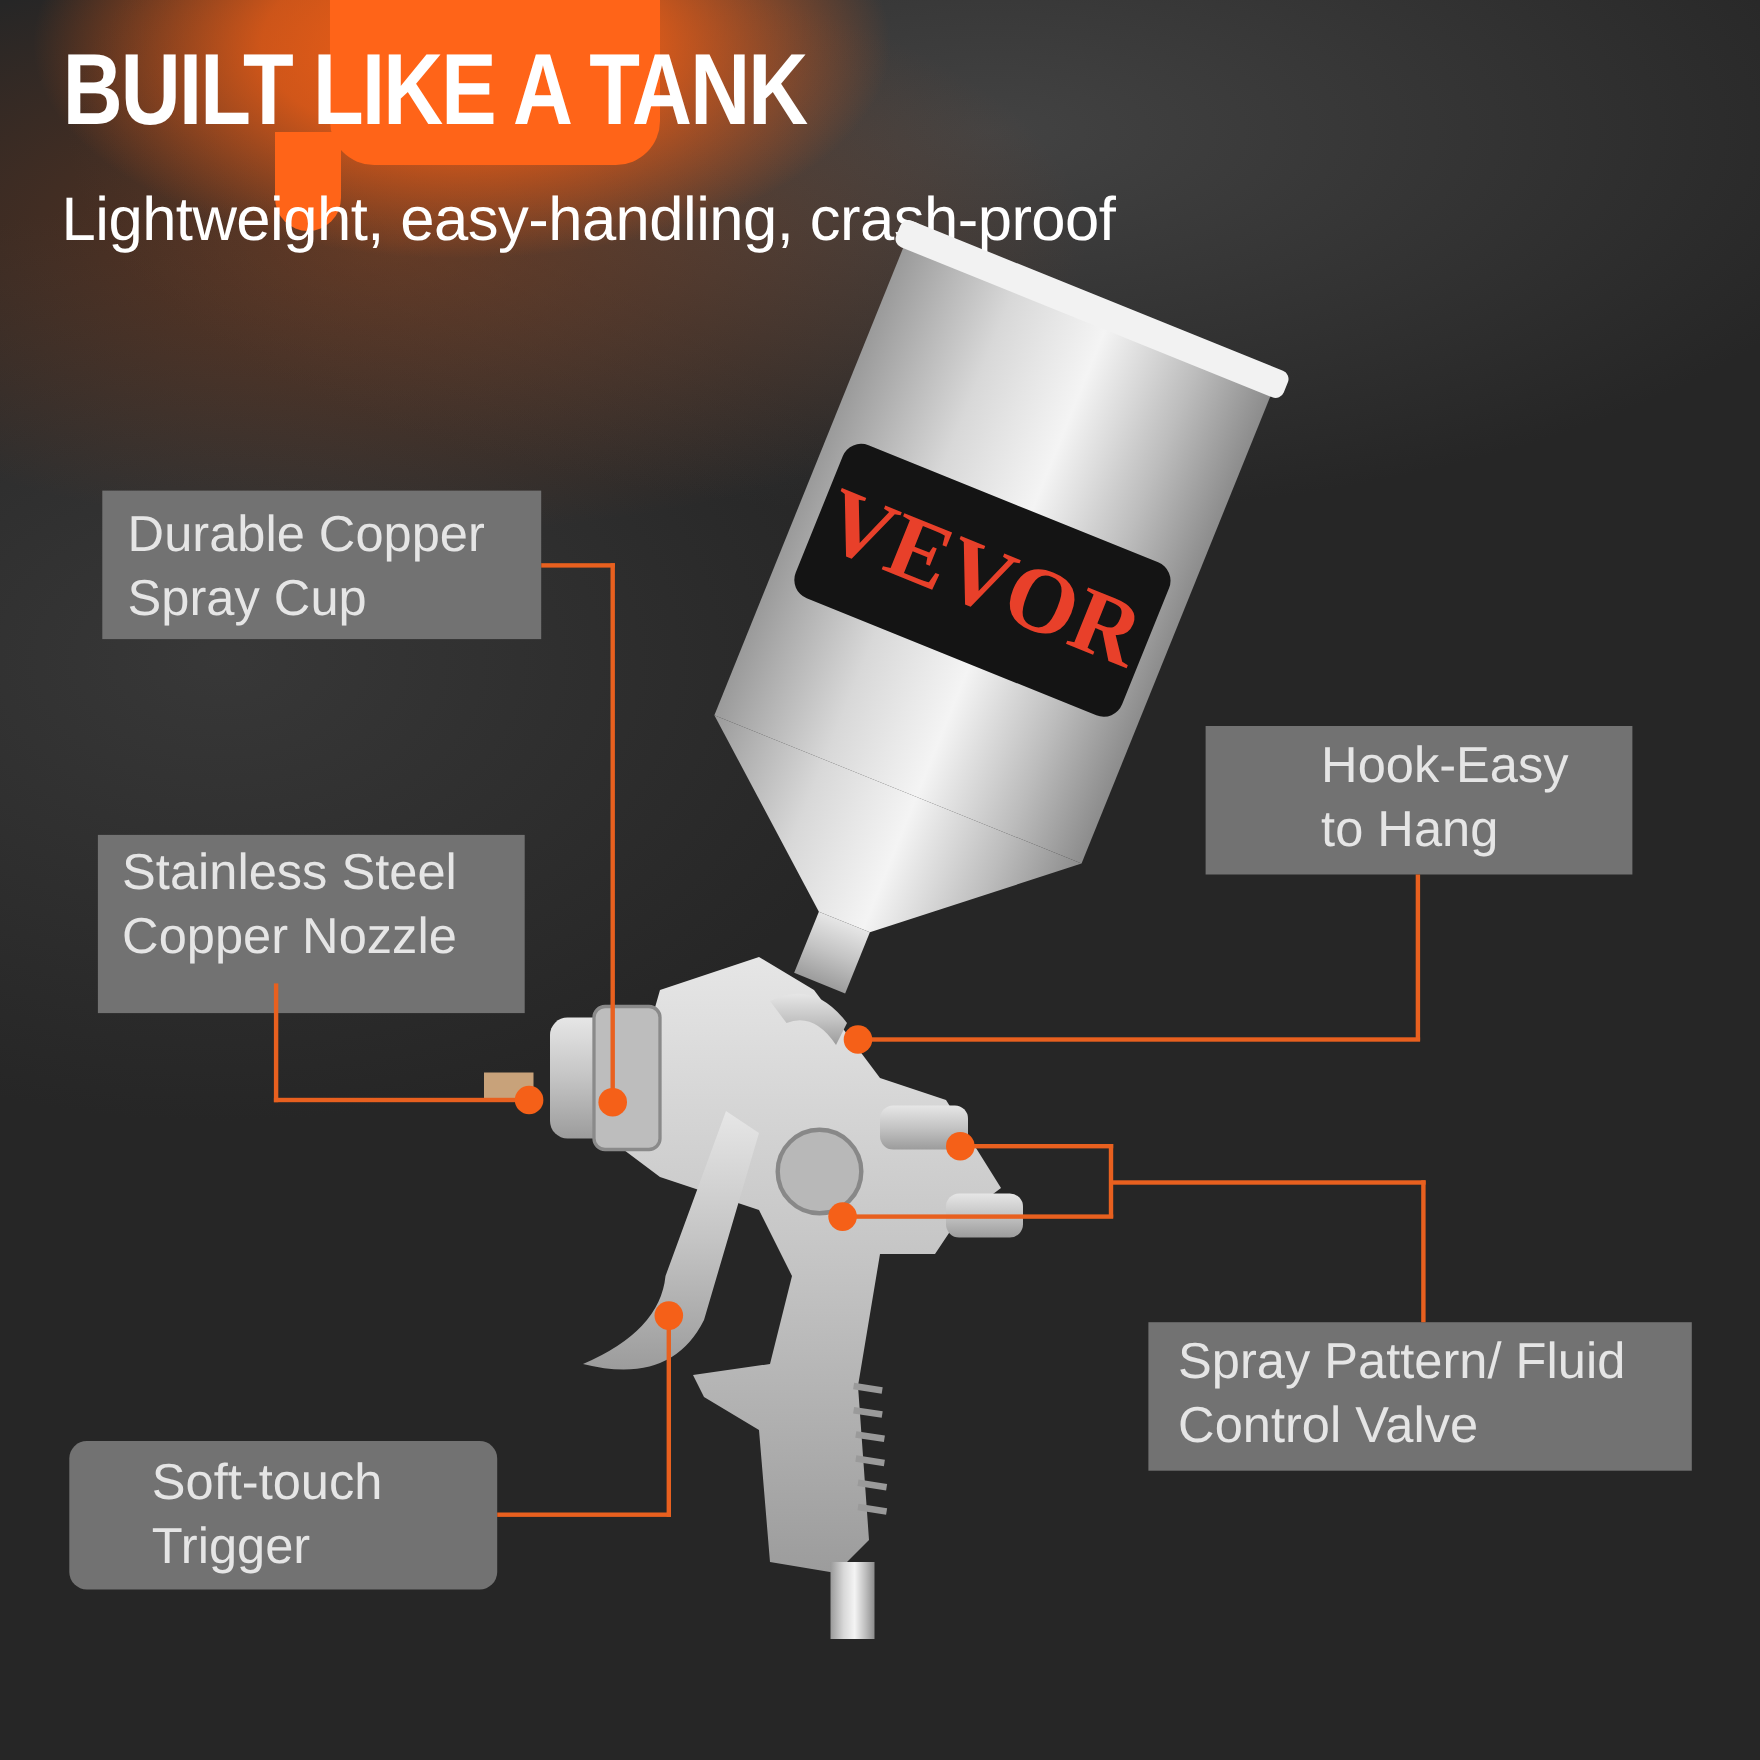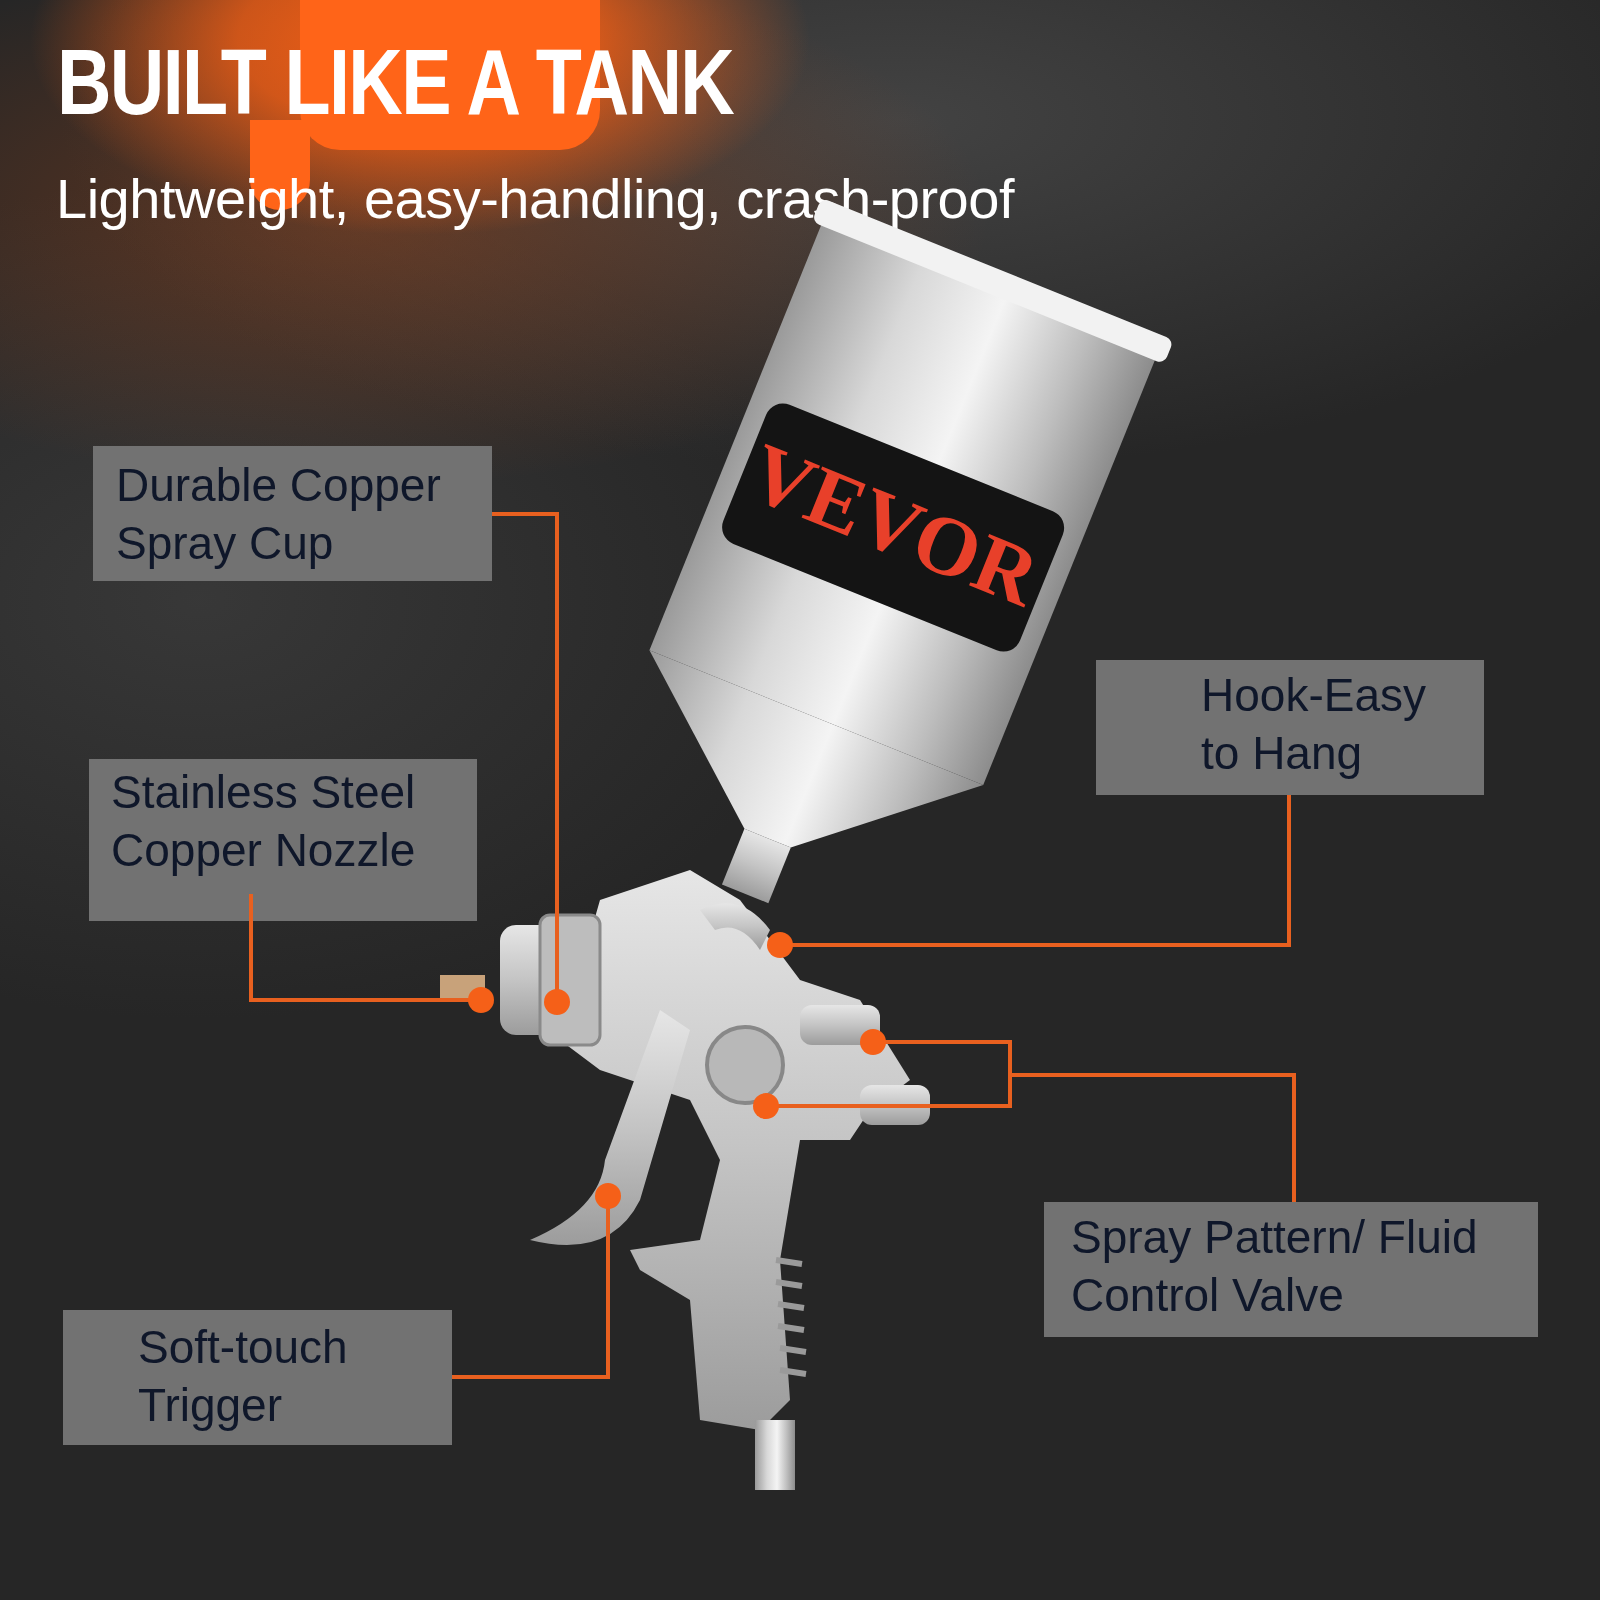--- a/index.html
+++ b/index.html
@@ -27,21 +27,21 @@
     transform: scaleX(0.82); transform-origin: left top;
     line-height: 1; white-space: nowrap;
   }
   .subtitle {
     position: absolute; left: 56px; top: 142px;
     font-size: 56px; color: #ffffff; line-height: 1; white-space: nowrap;
     letter-spacing: -0.5px;
     margin-top: 29px;
   }
   .label {
-    position: absolute; background: #727272; color: #0f172a;
+    position: absolute; background: #727272; color: #e5e5e5;
     font-size: 46px; line-height: 58px; box-sizing: border-box;
   }
   .label span { display: block; white-space: nowrap; }
   .line { position: absolute; background: #e8601f; }
   .dot {
     position: absolute; width: 26px; height: 26px; border-radius: 50%;
     background: #f56018; margin-left: -13px; margin-top: -13px;
   }
   svg.gun { position: absolute; left: 0; top: 0; }
 </style>
@@ -135,19 +135,19 @@
   <span>Control Valve</span>
 </div>
 <div class="line" style="left:1292px;top:1073px;width:4px;height:129px;"></div>
 <div class="line" style="left:1010px;top:1073px;width:286px;height:4px;"></div>
 <div class="line" style="left:1008px;top:1040px;width:4px;height:67px;"></div>
 <div class="line" style="left:873px;top:1040px;width:139px;height:4px;"></div>
 <div class="line" style="left:766px;top:1104px;width:246px;height:4px;"></div>
 <div class="dot" style="left:873px;top:1042px;"></div>
 <div class="dot" style="left:766px;top:1106px;"></div>
 
-<div class="label" style="left:63px;top:1310px;width:389px;height:135px;padding:8px 0 0 75px;">
+<div class="label" style="left:63px;top:1310px;width:389px;height:135px;padding:8px 0 0 75px;border-radius:16px;">
   <span>Soft-touch</span>
   <span>Trigger</span>
 </div>
 <div class="line" style="left:452px;top:1375px;width:158px;height:4px;"></div>
 <div class="line" style="left:606px;top:1196px;width:4px;height:183px;"></div>
 <div class="dot" style="left:608px;top:1196px;"></div>
 
 </body></html>

